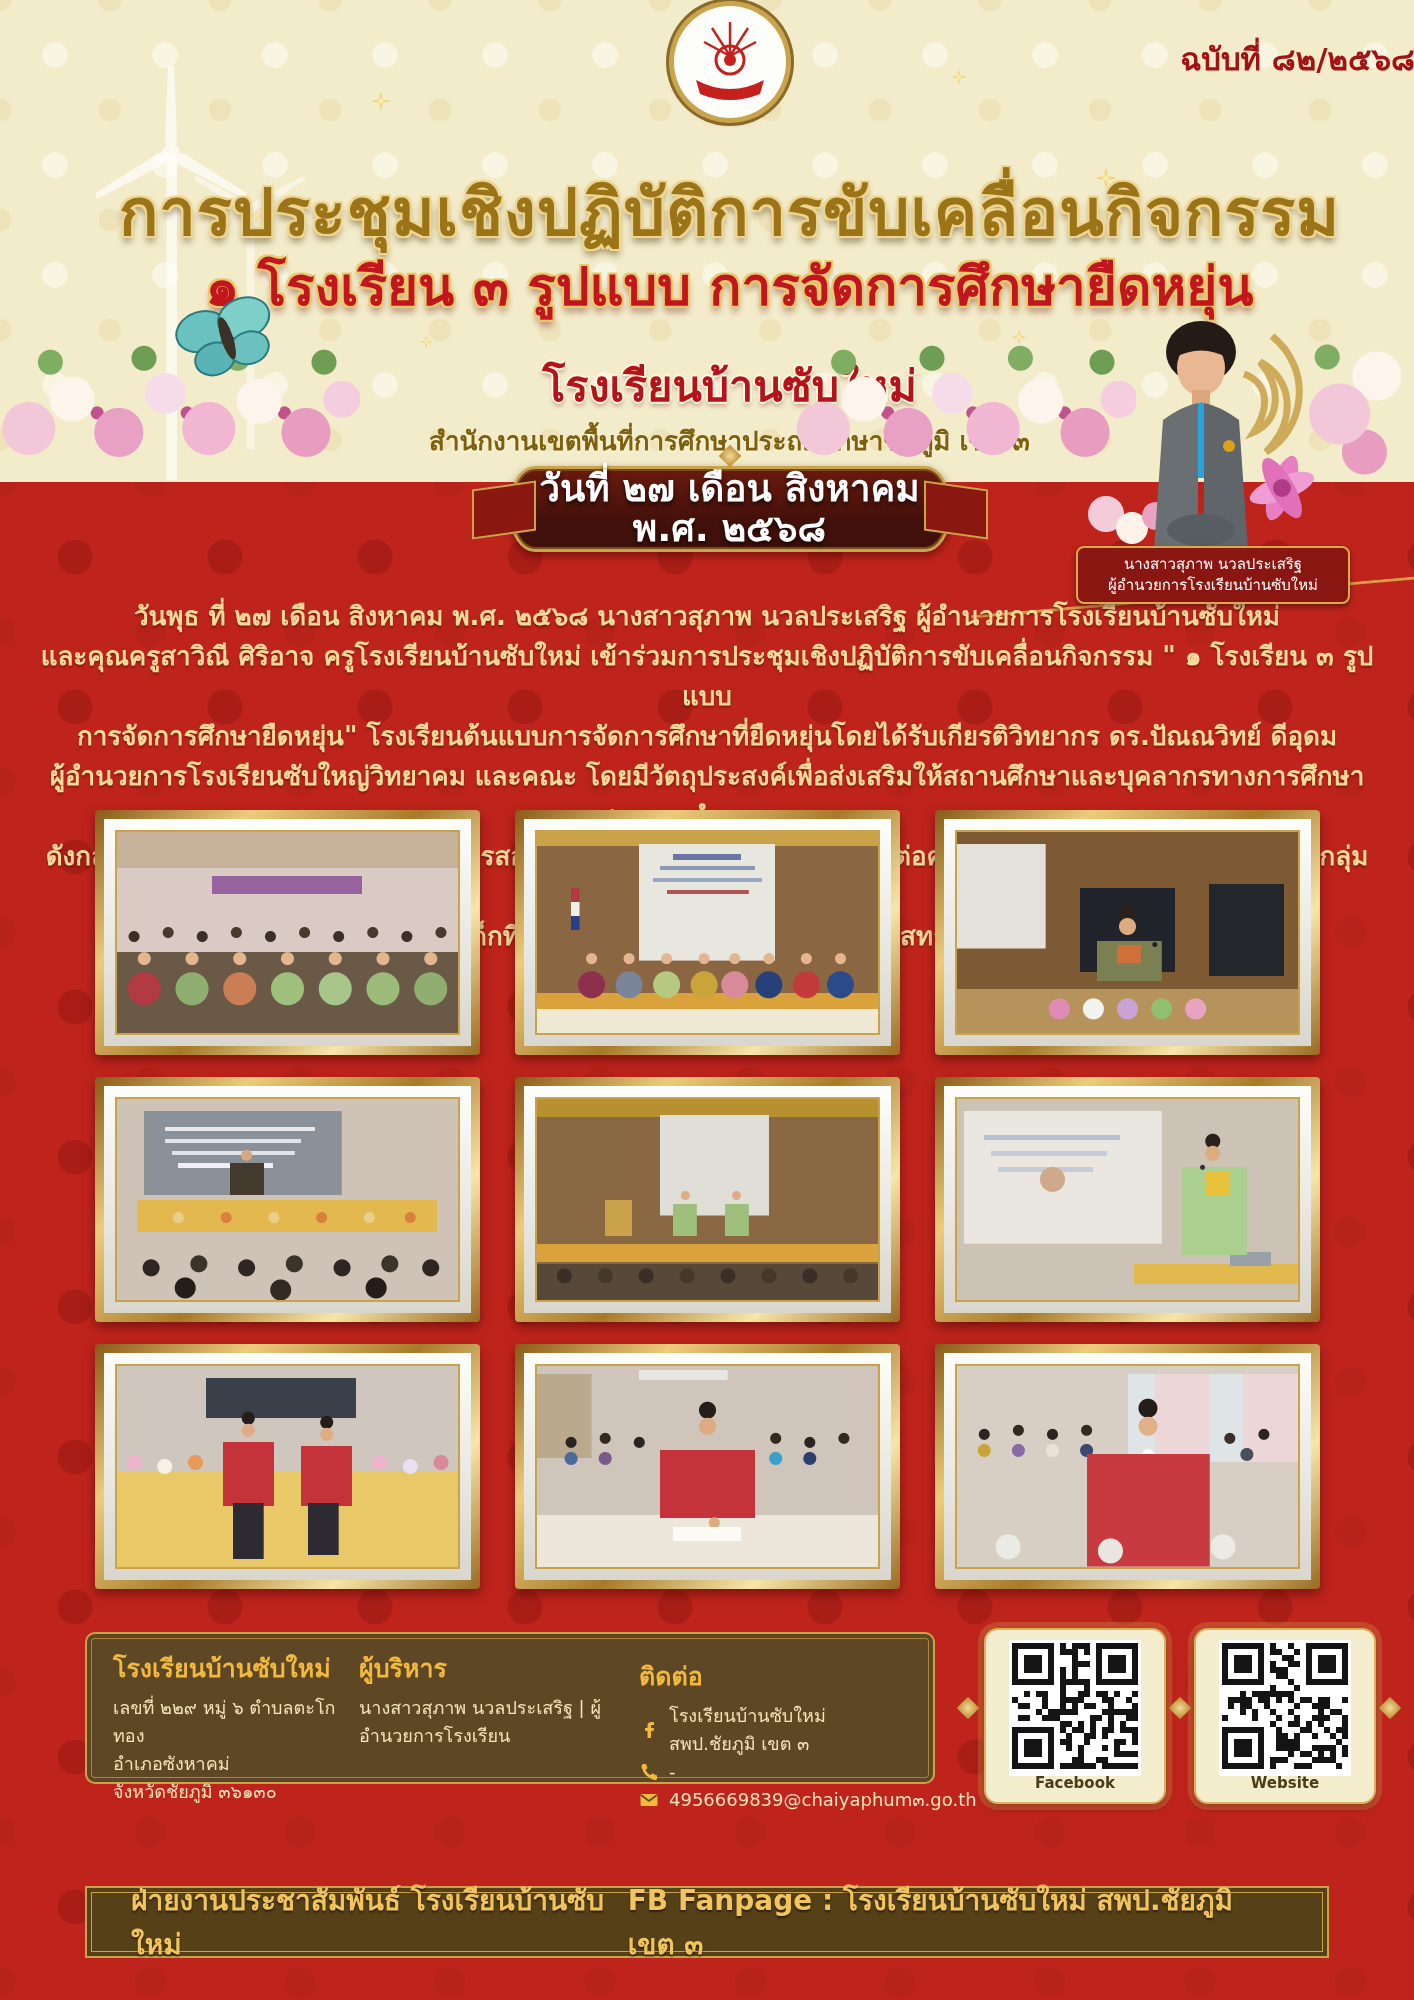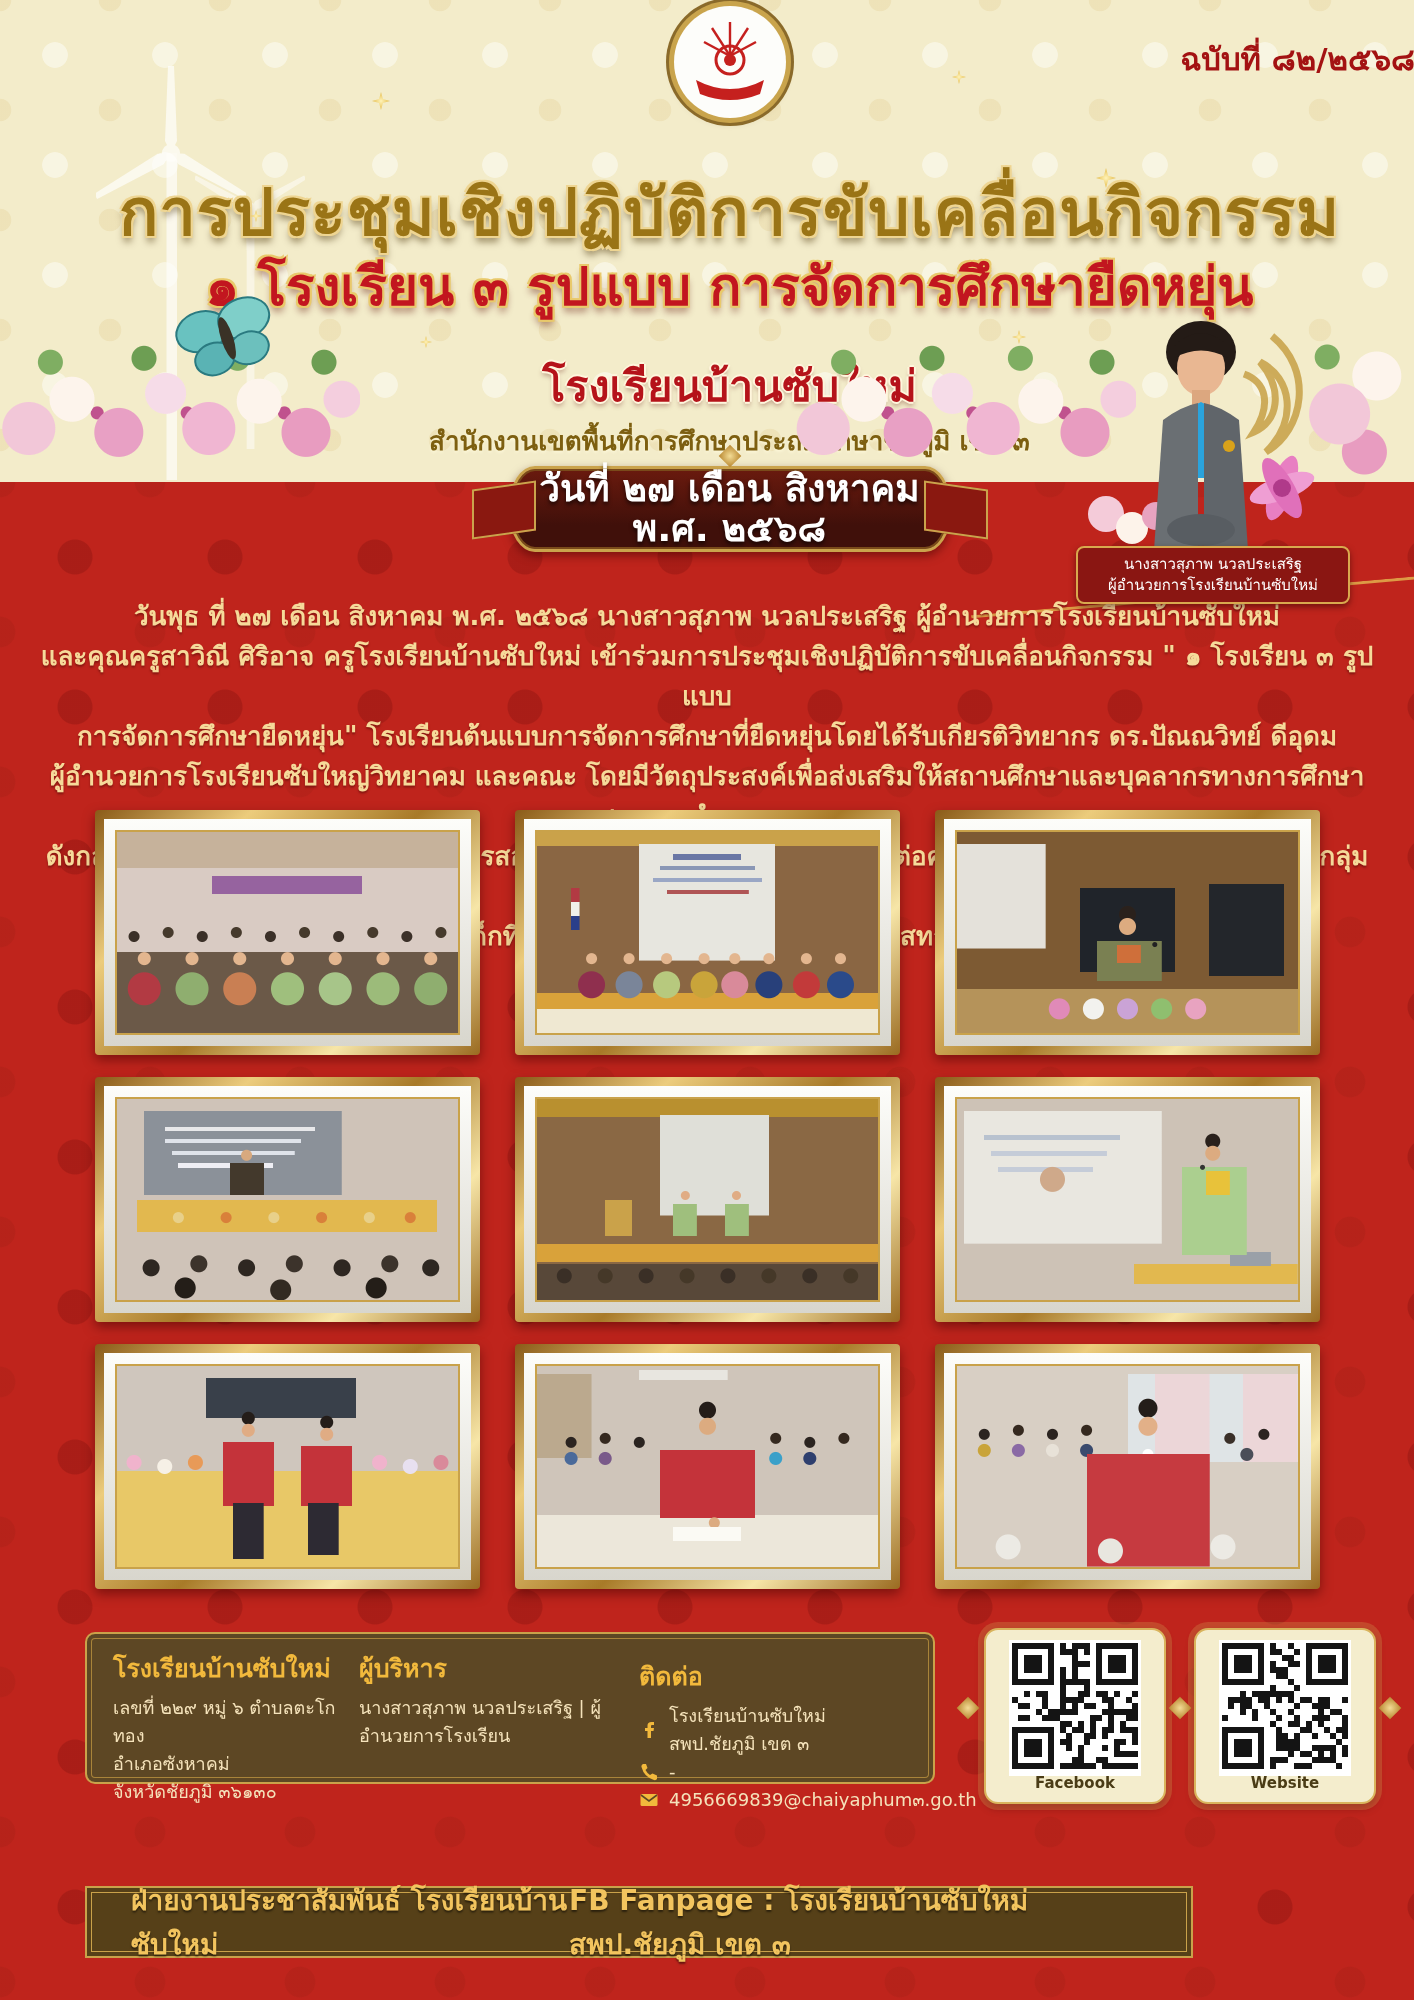--- a/index.html
+++ b/index.html
@@ -82,21 +82,21 @@
   .crow{display:flex;align-items:center;gap:10px;font-size:18px;color:#f5e3bb;line-height:28px;}
   .cicon{width:20px;height:20px;flex:0 0 20px;}
   
   .qrpanel{position:absolute;top:1628px;width:178px;height:172px;background:#f4edcd;border:2px solid #d9b45c;
     border-radius:14px;z-index:5;text-align:center;box-shadow:0 0 0 6px rgba(217,180,92,.25),0 4px 8px rgba(60,0,0,.4);}
   .qrpanel .qr{margin-top:10px;display:inline-block;background:#fff;padding:3px;}
   .qrlabel{font-size:15px;font-weight:bold;color:#4a3c16;margin-top:-2px;}
   .qrdec{position:absolute;width:16px;height:16px;background:radial-gradient(#f3dc95,#b8862f);
     transform:rotate(45deg);z-index:6;}
   
-  .footer{position:absolute;left:85px;top:1886px;width:1108px;height:72px;z-index:5;box-sizing:border-box;
+  .footer{position:absolute;left:85px;top:1886px;width:1244px;height:72px;z-index:5;box-sizing:border-box;
     background:#564018;border:2px solid #c9a24a;box-shadow:inset 0 0 0 4px #564018,inset 0 0 0 5px #caa24a;
     display:flex;justify-content:space-between;align-items:center;padding:0 44px;
     font-size:28px;font-weight:bold;color:#f2c45e;text-shadow:0 2px 2px rgba(0,0,0,.5);}
 </style>
 </head>
 <body>
 
 <div class="page">
 
   <div class="cream">

